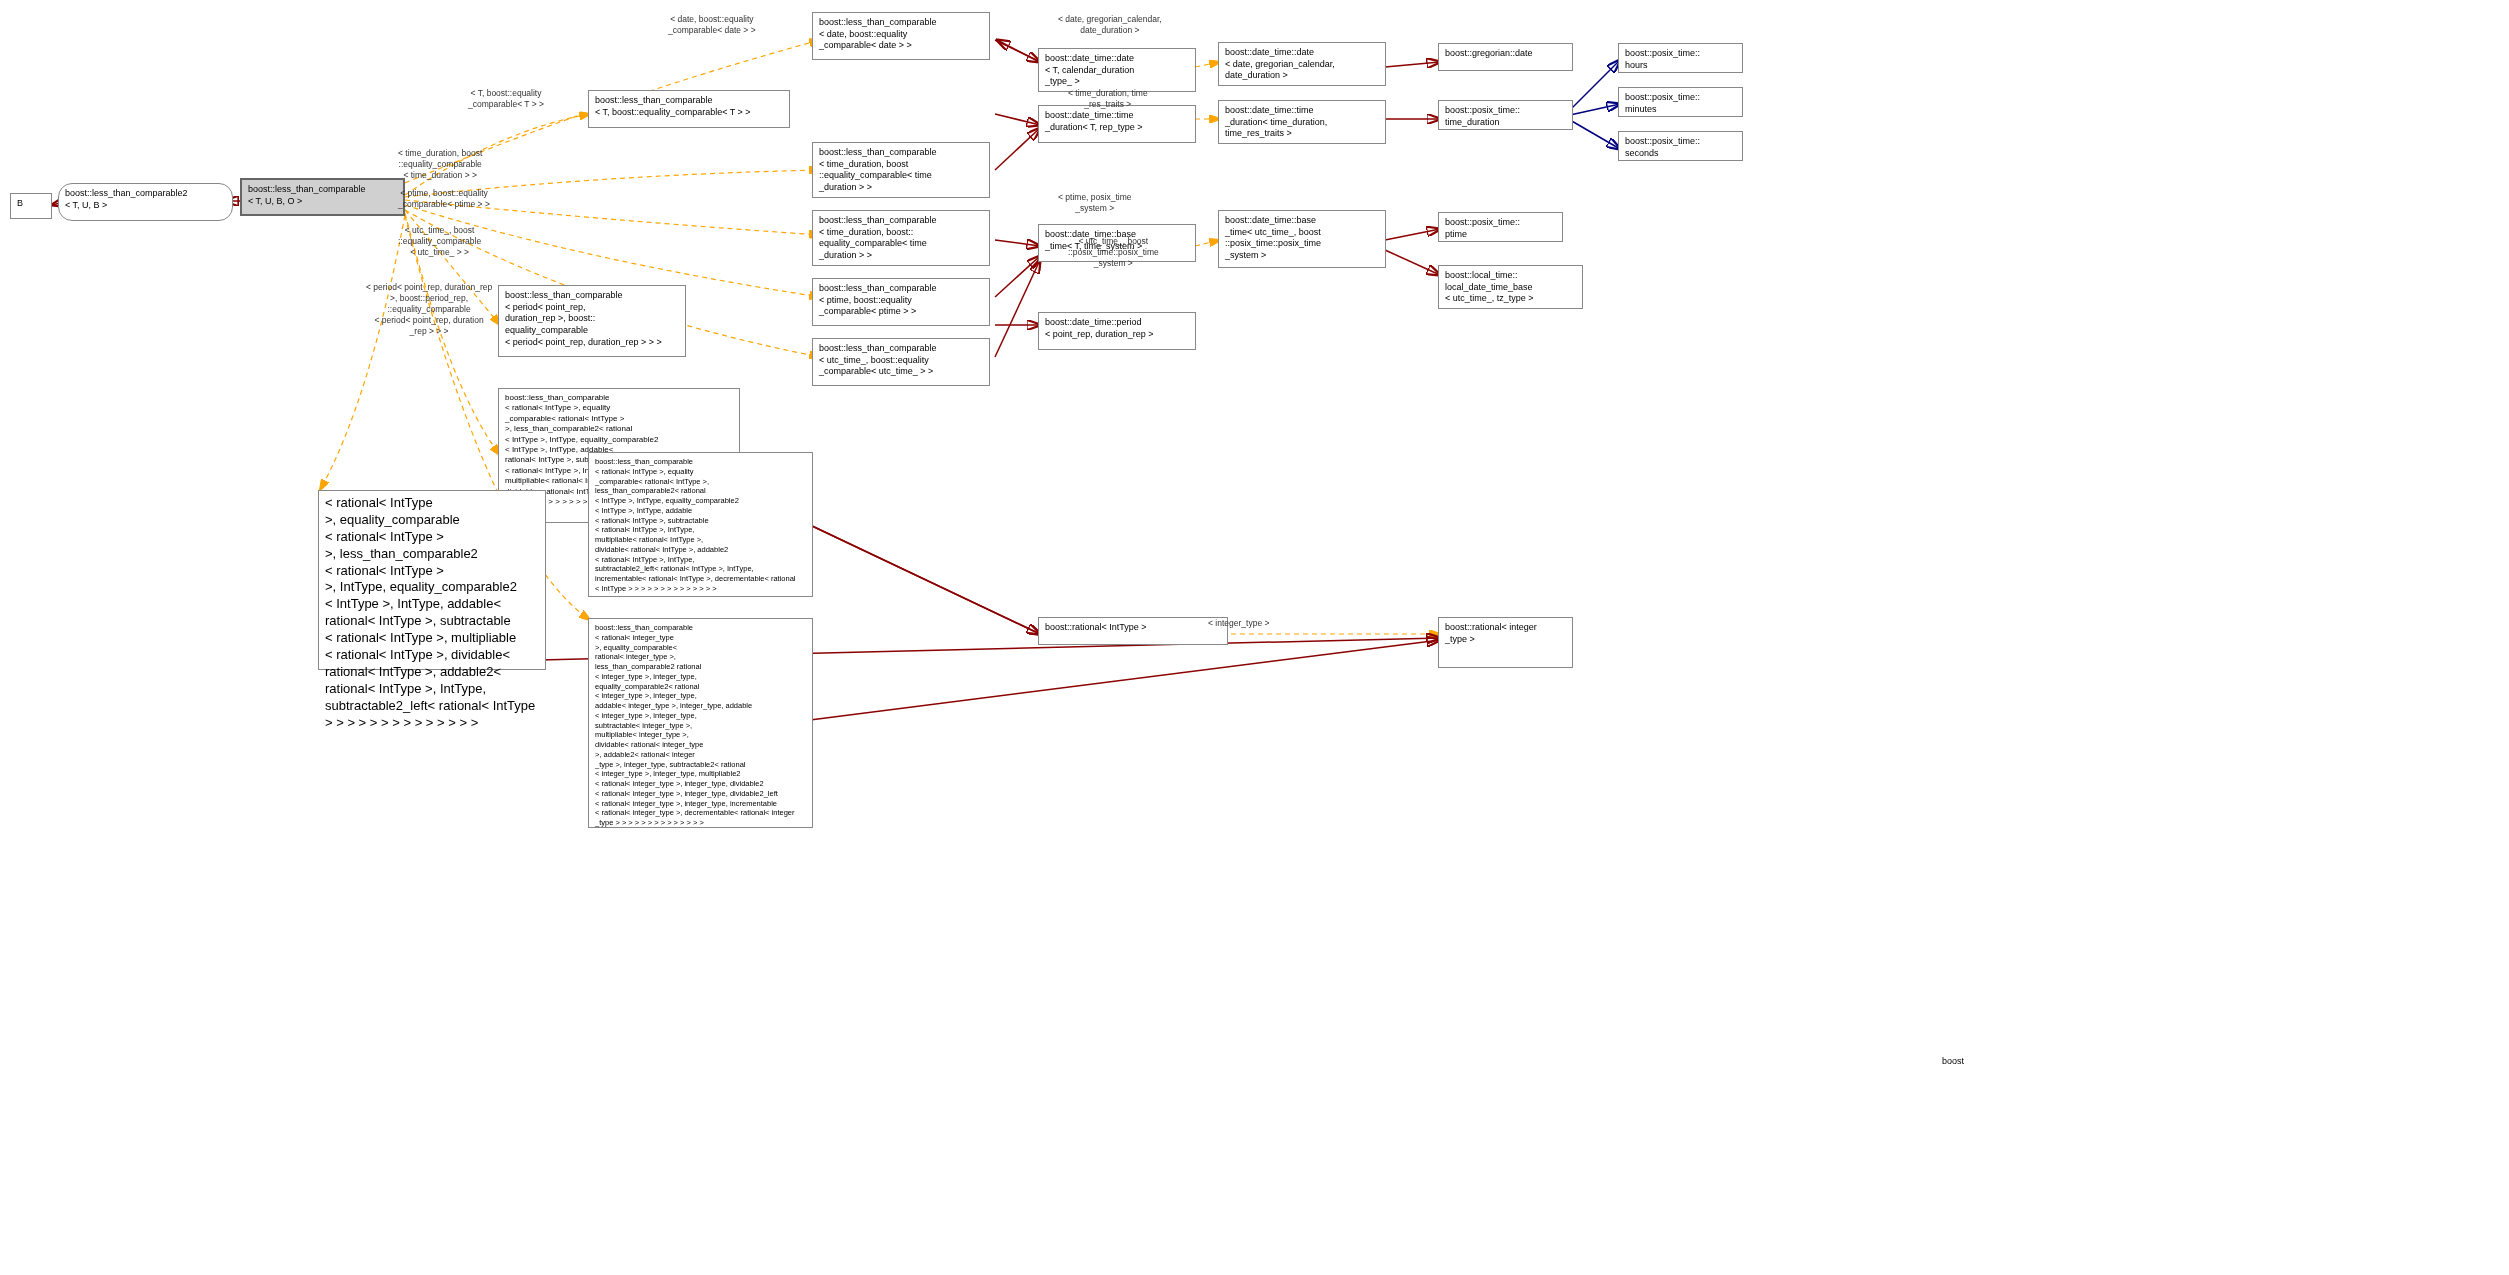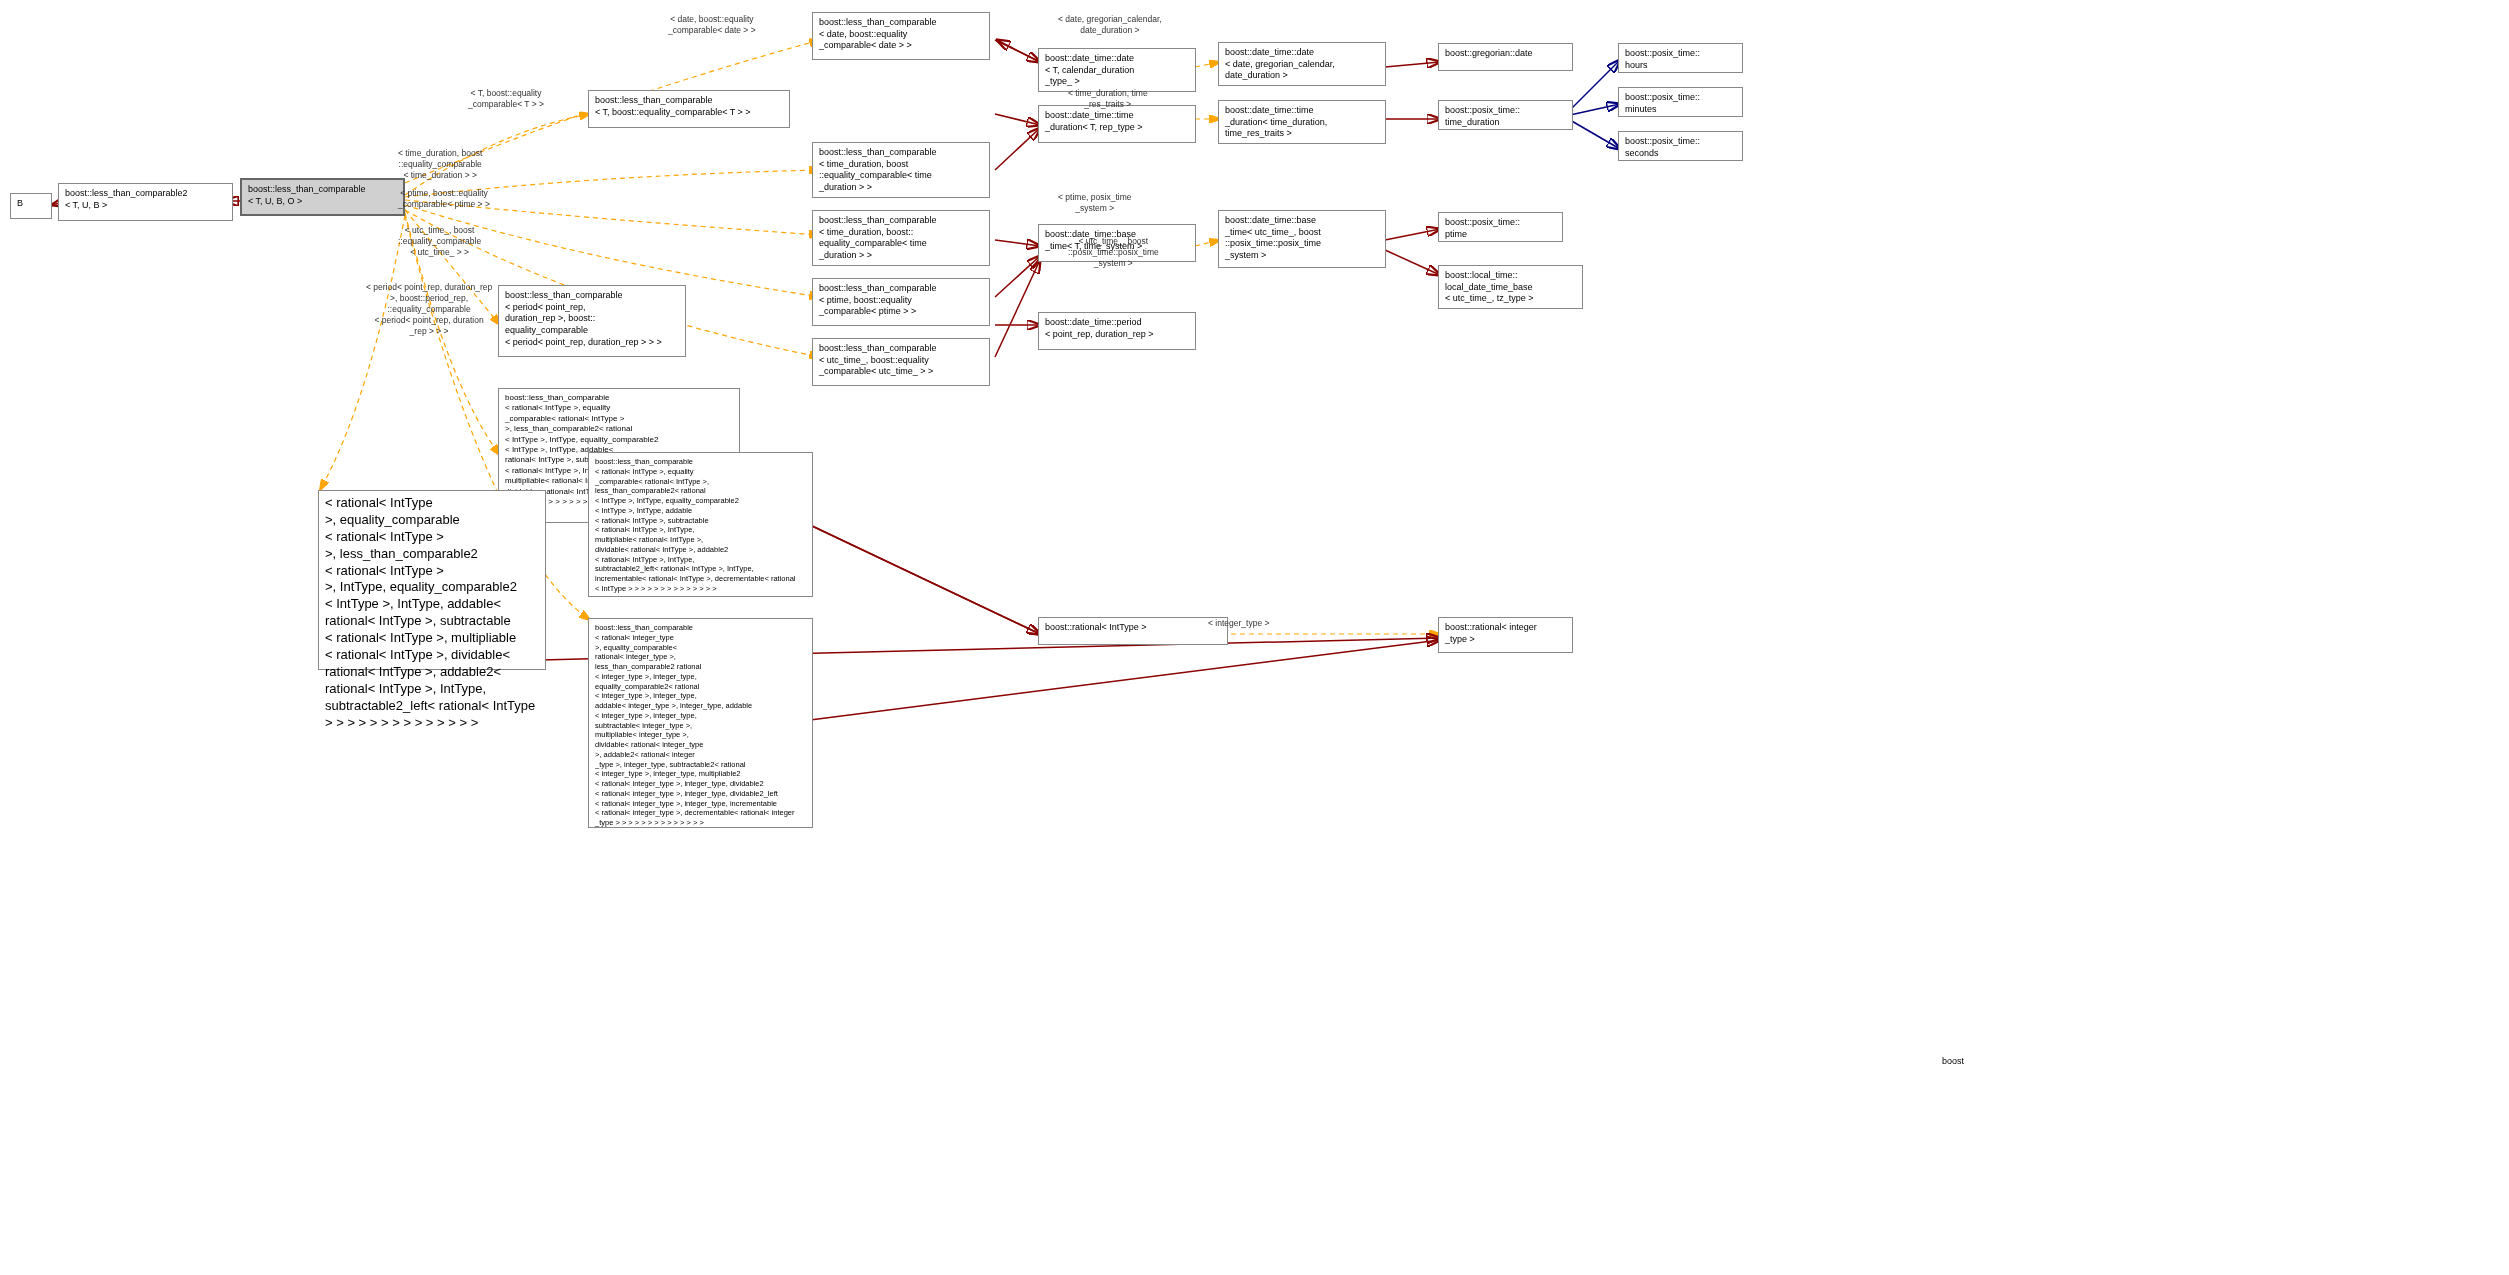--- a/index.html
+++ b/index.html
@@ -139,21 +139,21 @@
 
     <line x1="1195" y1="634" x2="1440" y2="634" stroke="#FFA500" stroke-width="1.2" stroke-dasharray="5,4" fill="none" marker-end="url(#arr-filled-orange)"></line>
 
     <line x1="810" y1="720" x2="1440" y2="640" stroke="#8B0000" stroke-width="1.5" marker-end="url(#arr-open-dark)"></line>
 
     <line x1="540" y1="660" x2="1440" y2="638" stroke="#8B0000" stroke-width="1.5" marker-end="url(#arr-open-dark)"></line>
   </svg>
 
   <div class="node node-white" style="left:10px;top:193px;width:42px;height:26px;">B</div>
 
-  <div class="node node-white" style="left:58px;top:183px;width:175px;height:38px;">boost::less_than_comparable2<br>&lt; T, U, B &gt;</div>
+  <div class="node node-white" style="left:58px;top:183px;width:175px;height:38px;border-radius:14px;">boost::less_than_comparable2<br>&lt; T, U, B &gt;</div>
 
   <div class="node node-gray" style="left:240px;top:178px;width:165px;height:38px;">boost::less_than_comparable<br>&lt; T, U, B, O &gt;</div>
 
   <div class="node node-white" style="left:812px;top:12px;width:178px;height:48px;">boost::less_than_comparable<br>&lt; date, boost::equality<br>_comparable&lt; date &gt; &gt;</div>
 
   <div class="node node-white" style="left:588px;top:90px;width:202px;height:38px;">boost::less_than_comparable<br>&lt; T, boost::equality_comparable&lt; T &gt; &gt;</div>
 
   <div class="node node-white" style="left:812px;top:142px;width:178px;height:56px;">boost::less_than_comparable<br>&lt; time_duration, boost<br>::equality_comparable&lt; time<br>_duration &gt; &gt;</div>
 
   <div class="node node-white" style="left:812px;top:210px;width:178px;height:56px;">boost::less_than_comparable<br>&lt; time_duration, boost::<br>equality_comparable&lt; time<br>_duration &gt; &gt;</div>
@@ -206,21 +206,21 @@
   <div class="node node-white" style="left:1618px;top:87px;width:125px;height:30px;">boost::posix_time::<br>minutes</div>
 
   <div class="node node-white" style="left:1618px;top:131px;width:125px;height:30px;">boost::posix_time::<br>seconds</div>
 
   <div class="node node-white" style="left:1438px;top:212px;width:125px;height:30px;">boost::posix_time::<br>ptime</div>
 
   <div class="node node-white" style="left:1438px;top:265px;width:145px;height:44px;">boost::local_time::<br>local_date_time_base<br>&lt; utc_time_, tz_type &gt;</div>
 
   <div class="node node-white" style="left:1038px;top:617px;width:190px;height:28px;">boost::rational&lt; IntType &gt;</div>
 
-  <div class="node node-white" style="left:1438px;top:617px;width:135px;height:36px;">boost::rational&lt; integer<br>_type &gt;</div>
+  <div class="node node-white" style="left:1438px;top:617px;width:135px;height:51px;">boost::rational&lt; integer<br>_type &gt;</div>
 
   <div class="node node-white" style="left:588px;top:452px;width:225px;height:145px;font-size:7.5px;">boost::less_than_comparable<br>&lt; rational&lt; IntType &gt;, equality<br>_comparable&lt; rational&lt; IntType &gt;,<br>less_than_comparable2&lt; rational<br>&lt; IntType &gt;, IntType, equality_comparable2<br>&lt; IntType &gt;, IntType, addable<br>&lt; rational&lt; IntType &gt;, subtractable<br>&lt; rational&lt; IntType &gt;, IntType,<br>multipliable&lt; rational&lt; IntType &gt;,<br>dividable&lt; rational&lt; IntType &gt;, addable2<br>&lt; rational&lt; IntType &gt;, IntType,<br>subtractable2_left&lt; rational&lt; IntType &gt;, IntType,<br>incrementable&lt; rational&lt; IntType &gt;, decrementable&lt; rational<br>&lt; IntType &gt; &gt; &gt; &gt; &gt; &gt; &gt; &gt; &gt; &gt; &gt; &gt; &gt; &gt;</div>
 
   <div class="node node-white" style="left:588px;top:618px;width:225px;height:210px;font-size:7.5px;">boost::less_than_comparable<br>&lt; rational&lt; integer_type<br>&gt;, equality_comparable&lt;<br>rational&lt; integer_type &gt;,<br>less_than_comparable2 rational<br>&lt; integer_type &gt;, integer_type,<br>equality_comparable2&lt; rational<br>&lt; integer_type &gt;, integer_type,<br>addable&lt; integer_type &gt;, integer_type, addable<br>&lt; integer_type &gt;, integer_type,<br>subtractable&lt; integer_type &gt;,<br>multipliable&lt; integer_type &gt;,<br>dividable&lt; rational&lt; integer_type<br>&gt;, addable2&lt; rational&lt; integer<br>_type &gt;, integer_type, subtractable2&lt; rational<br>&lt; integer_type &gt;, integer_type, multipliable2<br>&lt; rational&lt; integer_type &gt;, integer_type, dividable2<br>&lt; rational&lt; integer_type &gt;, integer_type, dividable2_left<br>&lt; rational&lt; integer_type &gt;, integer_type, incrementable<br>&lt; rational&lt; integer_type &gt;, decrementable&lt; rational&lt; integer<br>_type &gt; &gt; &gt; &gt; &gt; &gt; &gt; &gt; &gt; &gt; &gt; &gt; &gt; &gt;</div>
 
   <div class="label-box" style="left:668px;top:14px;">
     &lt; date, boost::equality<br>_comparable&lt; date &gt; &gt;
   </div>
 
   <div class="label-box" style="left:468px;top:88px;">

